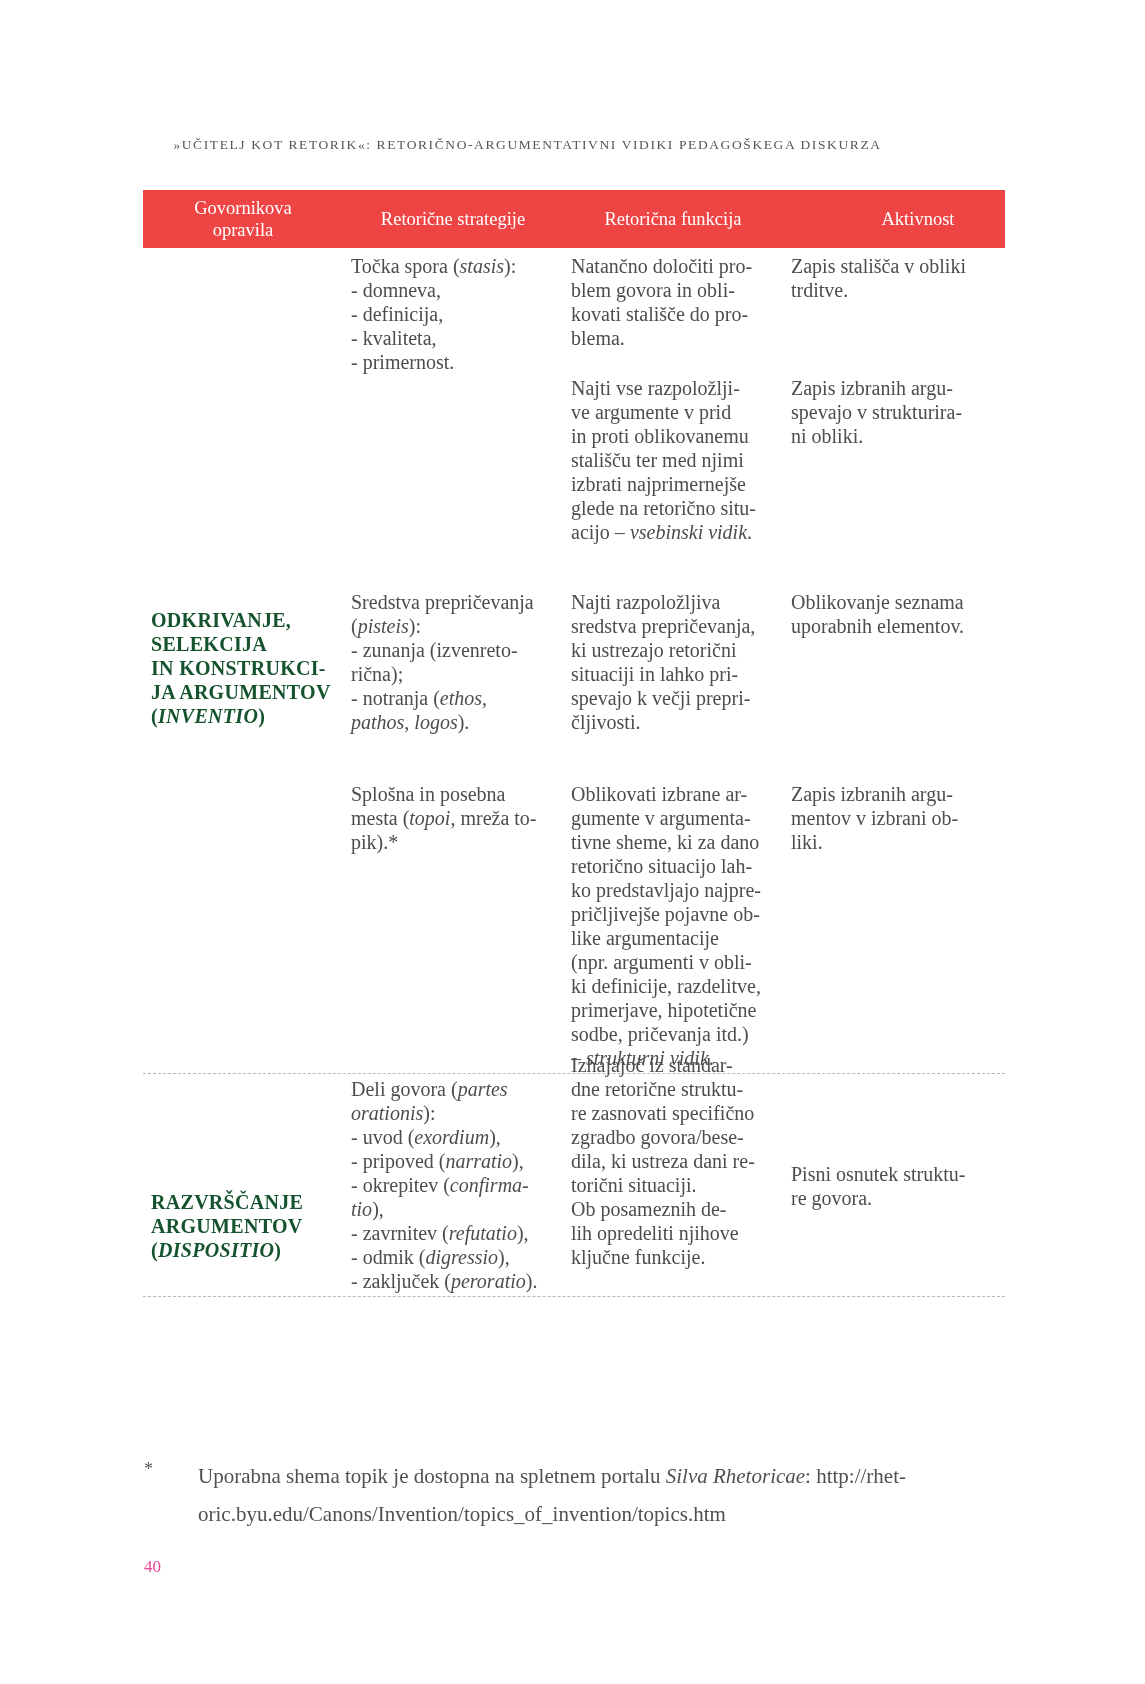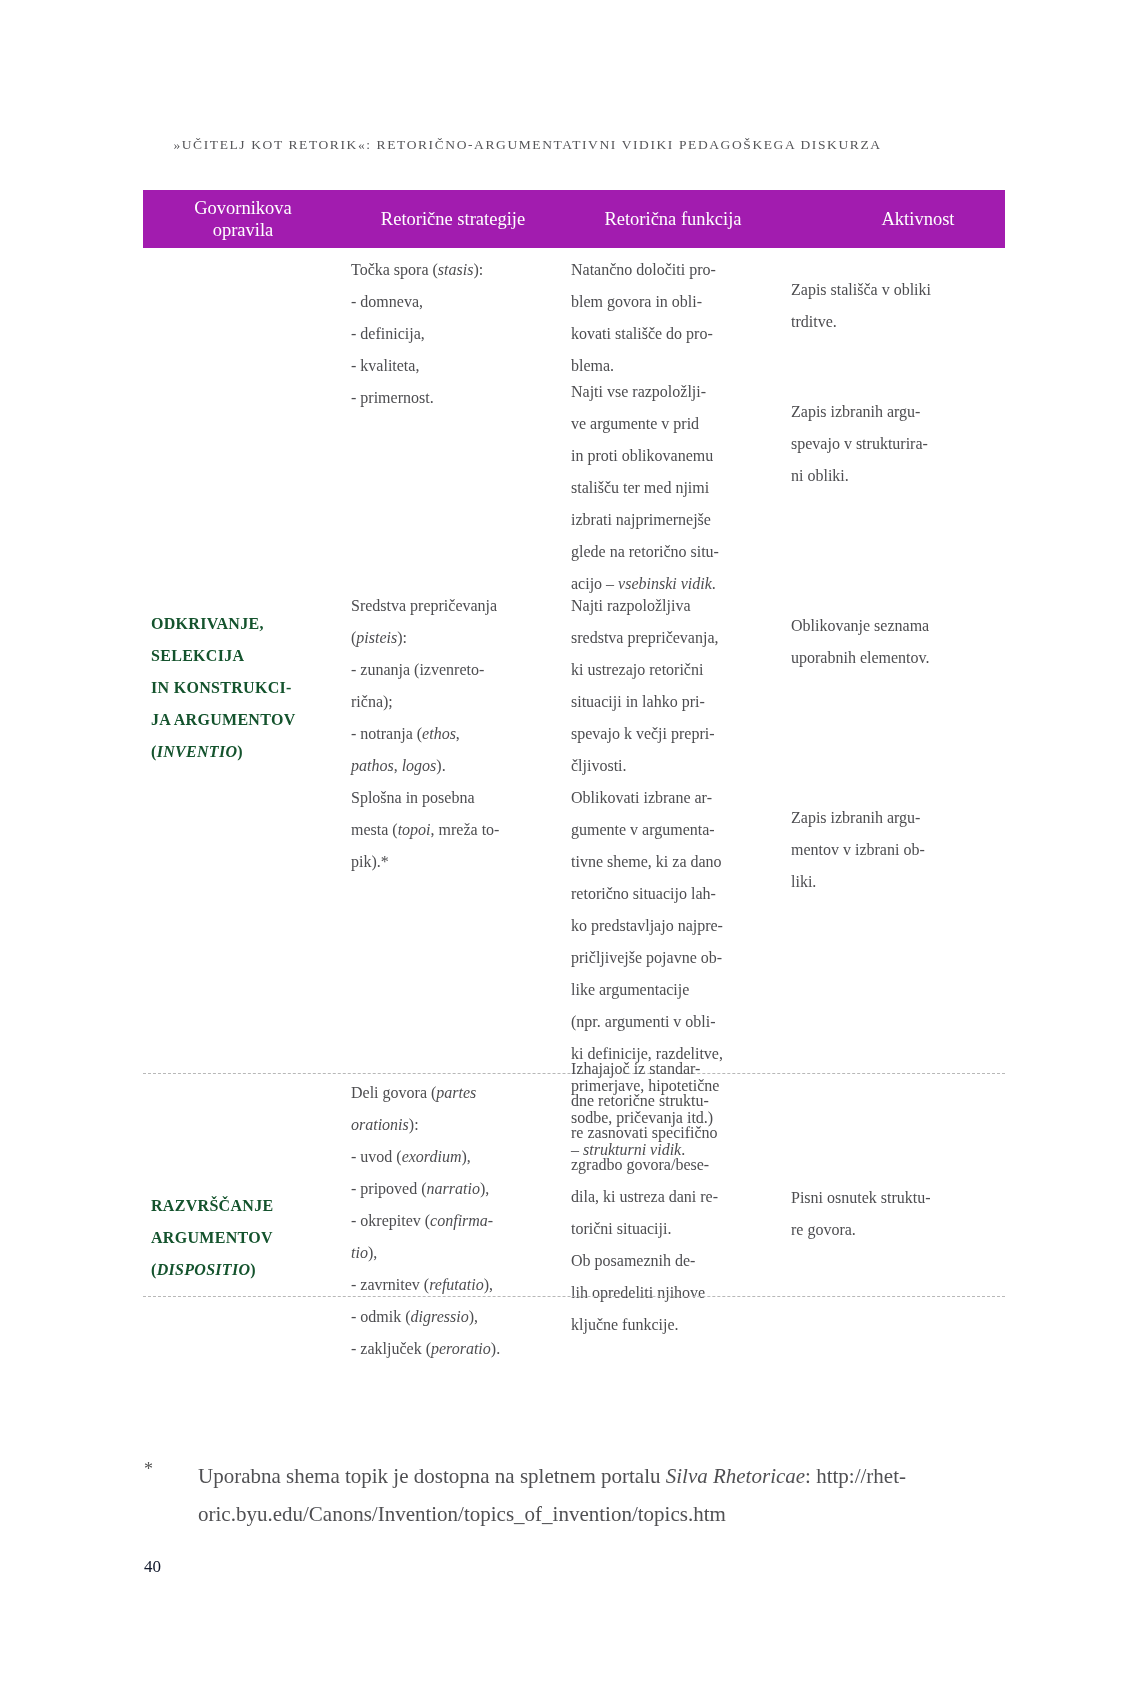--- a/index.html
+++ b/index.html
@@ -1,37 +1,37 @@
 <!DOCTYPE html>
 <html><head>
 <meta charset="utf-8">
 <style>
   html, body { margin: 0; padding: 0; background: #ffffff; }
   body { width: 1145px; height: 1684px; position: relative; overflow: hidden;
          font-family: "Liberation Serif", "DejaVu Serif", serif; color: #4a4a4c; }
   .running-head { position: absolute; left: 0; width: 1055px; top: 137px; text-align: center;
                   font-size: 13.5px; letter-spacing: 1.6px; color: #555558; }
   .table-header { position: absolute; left: 143px; width: 862px; top: 190px; height: 58px;
-                  background: #a21caf; color: #ffffff; }
+                  background: #ef4444; color: #ffffff; }
   .th { position: absolute; top: 0; height: 58px; display: flex; align-items: center; justify-content: center;
         text-align: center; font-size: 18.5px; line-height: 22px; }
   .th.c1 { left: 0; width: 200px; }
   .th.c2 { left: 200px; width: 220px; font-family: Liberation Serif, serif; }
   .th.c3 { left: 420px; width: 220px; }
   .th.c4 { left: 664px; width: 222px; }
-  .cell { position: absolute; font-size: 16px; line-height: 32px; color: #4d4d50; white-space: pre; }
+  .cell { position: absolute; font-size: 20px; line-height: 24px; color: #4d4d50; white-space: pre; }
   .col1 { left: 151px; }
   .col2 { left: 351px; }
   .col3 { left: 571px; }
-  .col4 { left: 791px; margin-top: 20px; }
+  .col4 { left: 791px; }
   .task { font-weight: bold; color: #14532d; letter-spacing: 0.3px; }
   .sep { position: absolute; left: 143px; width: 862px; height: 0; border-top: 1px dashed #b8b8b8; }
   .footnote-mark { position: absolute; left: 144px; top: 1459px; font-size: 18px; color: #555; }
   .footnote-text { position: absolute; left: 198px; top: 1457px; font-size: 21px; line-height: 38px; color: #505053; white-space: pre; }
-  .page-number { position: absolute; left: 144px; top: 1557px; font-size: 17px; color: #0f172a; }
+  .page-number { position: absolute; left: 144px; top: 1557px; font-size: 17px; color: #ec4899; }
   i { font-style: italic; }
 </style>
 </head>
 <body>
 
 <div class="running-head">»UČITELJ KOT RETORIK«: RETORIČNO-ARGUMENTATIVNI VIDIKI PEDAGOŠKEGA DISKURZA</div>
 
 <div class="table-header">
   <div class="th c1">
     <span><span>Govornikova</span><br><span>opravila</span></span>

